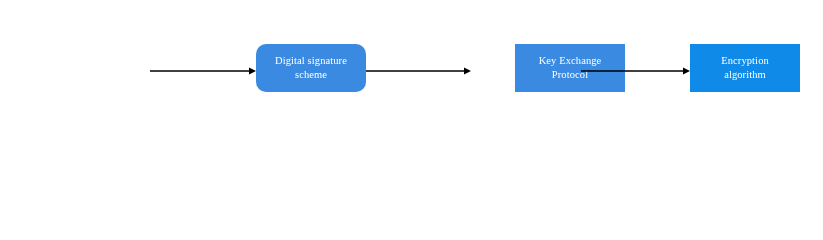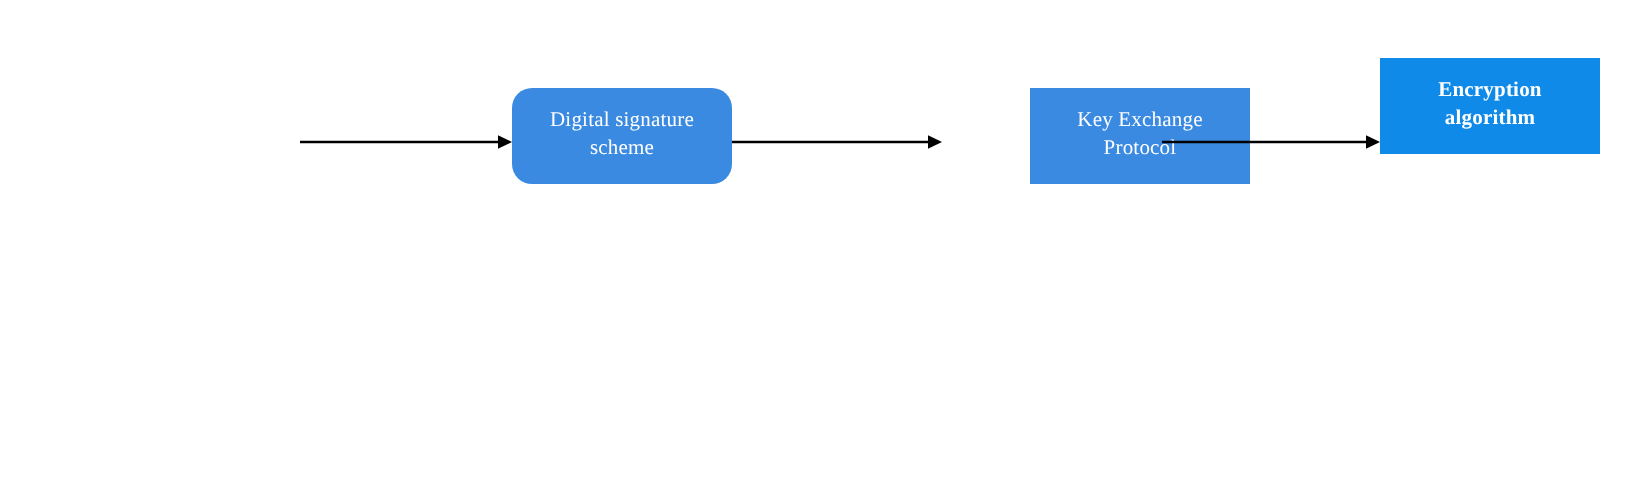--- a/index.html
+++ b/index.html
@@ -58,21 +58,21 @@
   <div class="node" style="left: 256px; top: 44px; width: 110px; height: 48px; background: rgb(59, 138, 226); color: rgb(255, 255, 255); border-radius: 10px;">
     <span class="label">Digital signature
 scheme</span>
   </div>
 
   <div class="node" style="left: 471px; top: 44px; width: 110px; height: 48px; background: rgb(59, 138, 226); color: rgb(255, 255, 255); margin-left: 44px;">
     <span class="label">Key Exchange
 Protocol</span>
   </div>
 
-  <div class="node" style="left: 690px; top: 29px; width: 110px; height: 48px; background: rgb(15, 138, 232); color: rgb(255, 255, 255); font-weight: bold;">
+  <div class="node" style="left: 690px; top: 44px; width: 110px; height: 48px; background: rgb(15, 138, 232); color: rgb(255, 255, 255);">
     <span class="label">Encryption
 algorithm</span>
   </div>
 
   <div class="connector" style="left: 150px; top: 66px; width: 106px;">
       <svg width="106" height="10" viewBox="0 0 106 10">
         <line x1="0" y1="5" x2="100" y2="5" stroke="#000000" stroke-width="1.3"></line>
         <polygon points="106,5 99,1.6 99,8.4" fill="#000000"></polygon>
       </svg>
     </div>

